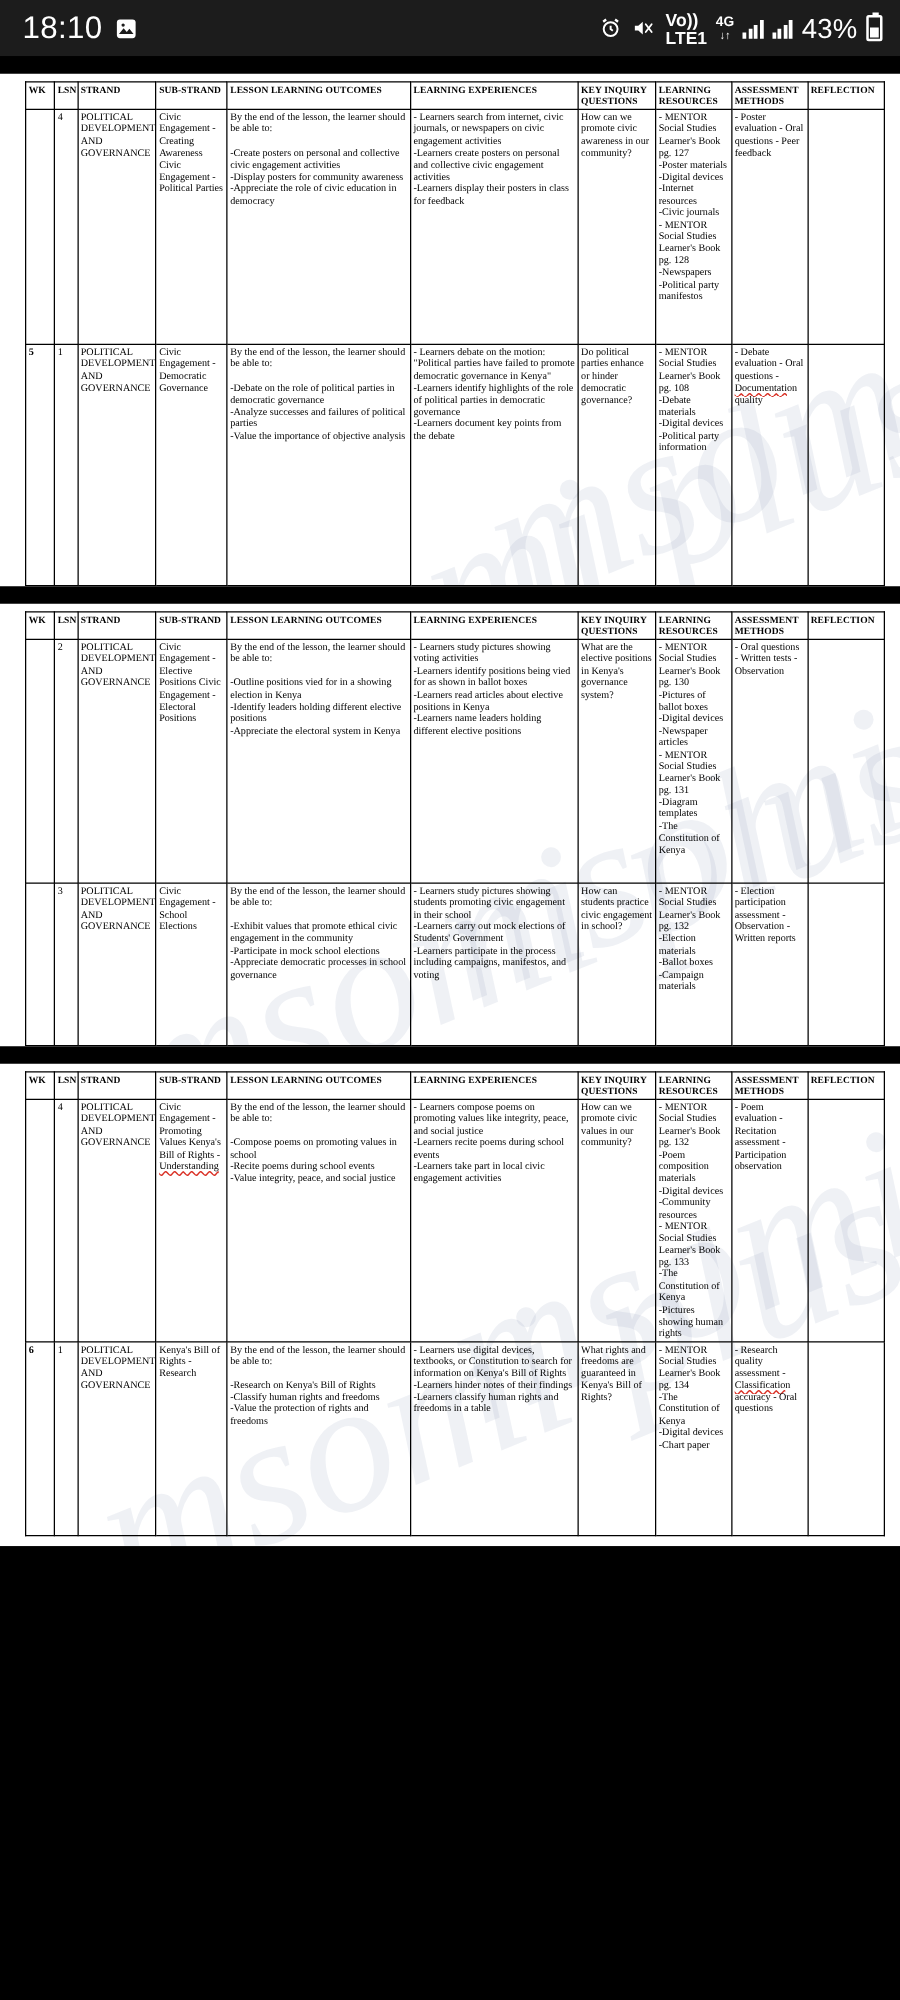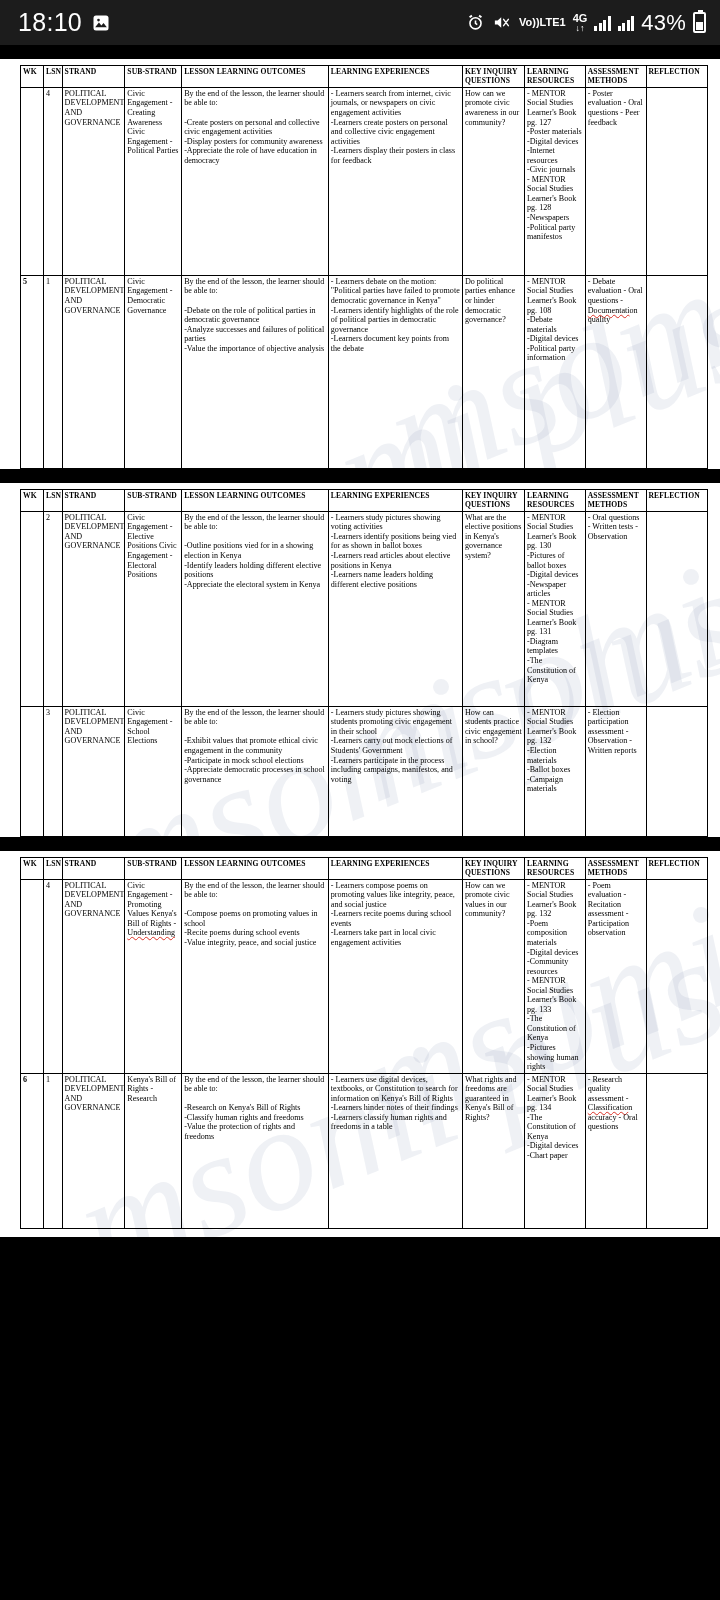--- a/index.html
+++ b/index.html
@@ -19,21 +19,21 @@
     display: flex;
     align-items: center;
     padding: 0 14px 0 18px;
     font-family: "Liberation Sans", sans-serif;
   }
   .sb-left { display: flex; align-items: center; gap: 9px; }
   .sb-time { font-size: 25px; letter-spacing: .3px; font-weight: 400; }
   .sb-right { margin-left: auto; display: flex; align-items: center; gap: 7px; }
   .sb-icon { display: inline-flex; align-items: center; justify-content: center; }
   .sb-batt { font-size: 22px; letter-spacing: .2px; }
-  .volte-box { display: flex; flex-direction: row; line-height: 1; font-size: 11px; font-weight: bold; }
+  .volte-box { display: flex; flex-direction: column; line-height: 1; font-size: 14px; font-weight: bold; }
   .g4-box { display: flex; flex-direction: column; line-height: 1; font-size: 11px; font-weight: bold; align-items: center;}
   .bars { display: flex; align-items: flex-end; gap: 1.5px; height: 16px; }
   .bars i { display: block; width: 3px; background: #fff; }
   .bars i:nth-child(1){height:5px}
   .bars i:nth-child(2){height:8px}
   .bars i:nth-child(3){height:11px}
   .bars i:nth-child(4){height:15px}
   .battery-glyph {
     width: 13px; height: 21px; border: 2px solid #fff; border-radius: 2px;
     position: relative; display:inline-block;
@@ -207,21 +207,21 @@
             <tr style="height:188px">
               <td class="wk"></td>
               <td class="lsn">4</td>
               <td class="strand">POLITICAL DEVELOPMENTS AND GOVERNANCE</td>
               <td class="substrand">Civic Engagement - Creating Awareness Civic Engagement - Political Parties</td>
               <td class="outcomes">
                 <span class="nl">By the end of the lesson, the learner should be able to:</span>
                 <span class="nl">&nbsp;</span>
                 <span class="nl">-Create posters on personal and collective civic engagement activities</span>
                 <span class="nl">-Display posters for community awareness</span>
-                <span class="nl">-Appreciate the role of have education in democracy</span>
+                <span class="nl">-Appreciate the role of civic education in democracy</span>
               </td>
               <td class="experiences">
                 <span class="nl">- Learners search from internet, civic journals, or newspapers on civic engagement activities</span>
                 <span class="nl">-Learners create posters on personal and collective civic engagement activities</span>
                 <span class="nl">-Learners display their posters in class for feedback</span>
               </td>
               <td class="kiq">How can we promote civic awareness in our community?</td>
               <td class="res">
                 <span class="nl">- MENTOR Social Studies Learner's Book pg. 127</span>
                 <span class="nl">-Poster materials</span>

